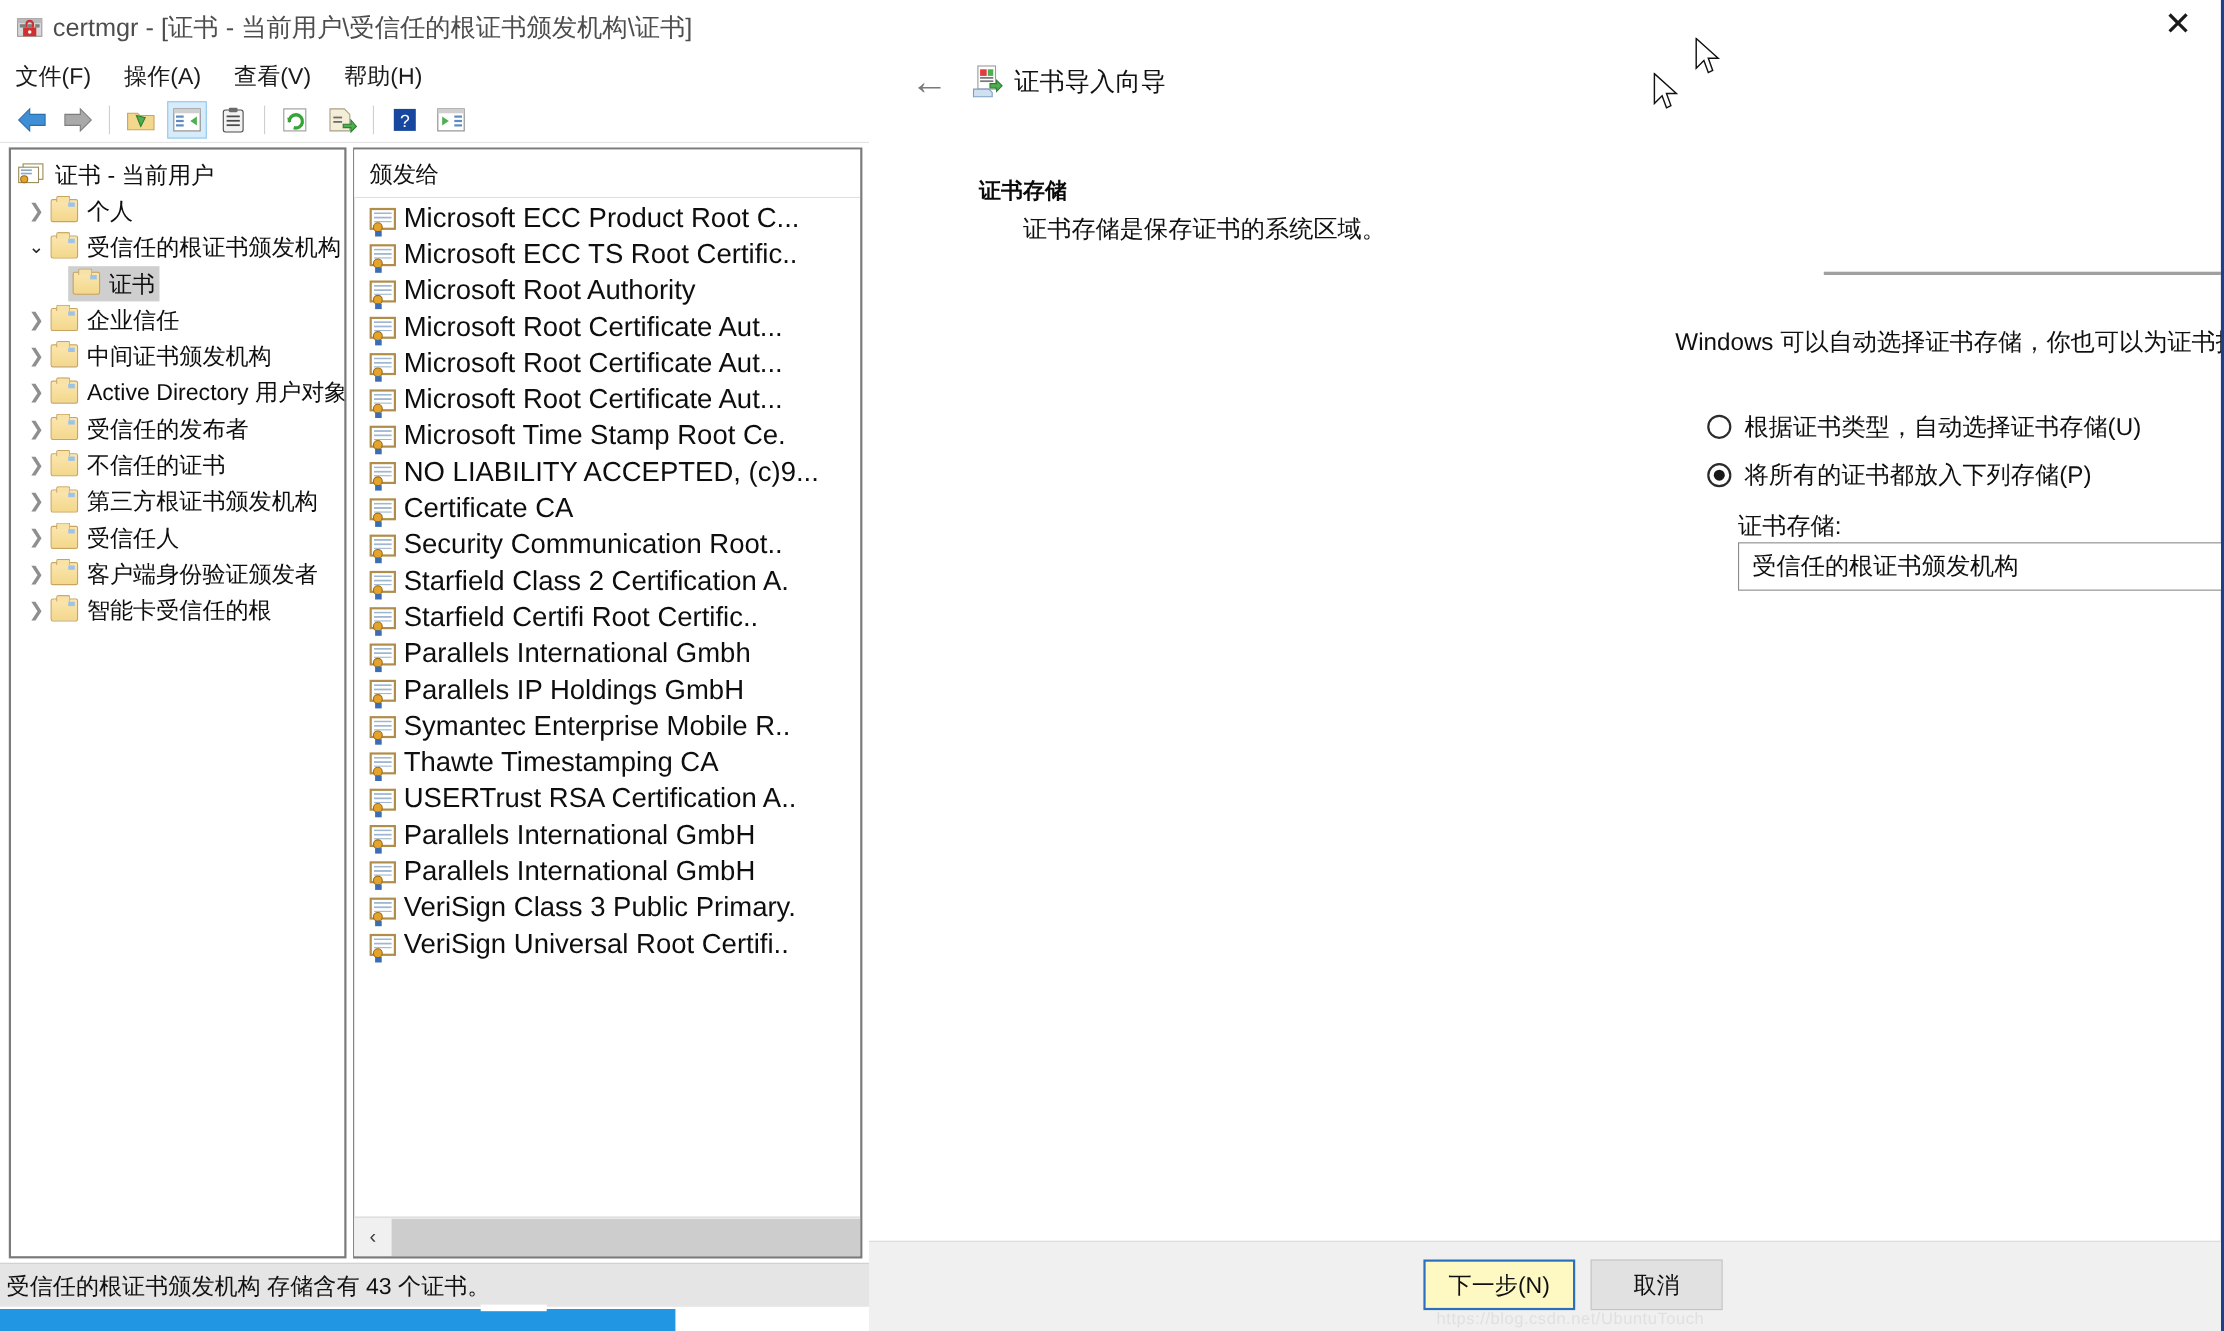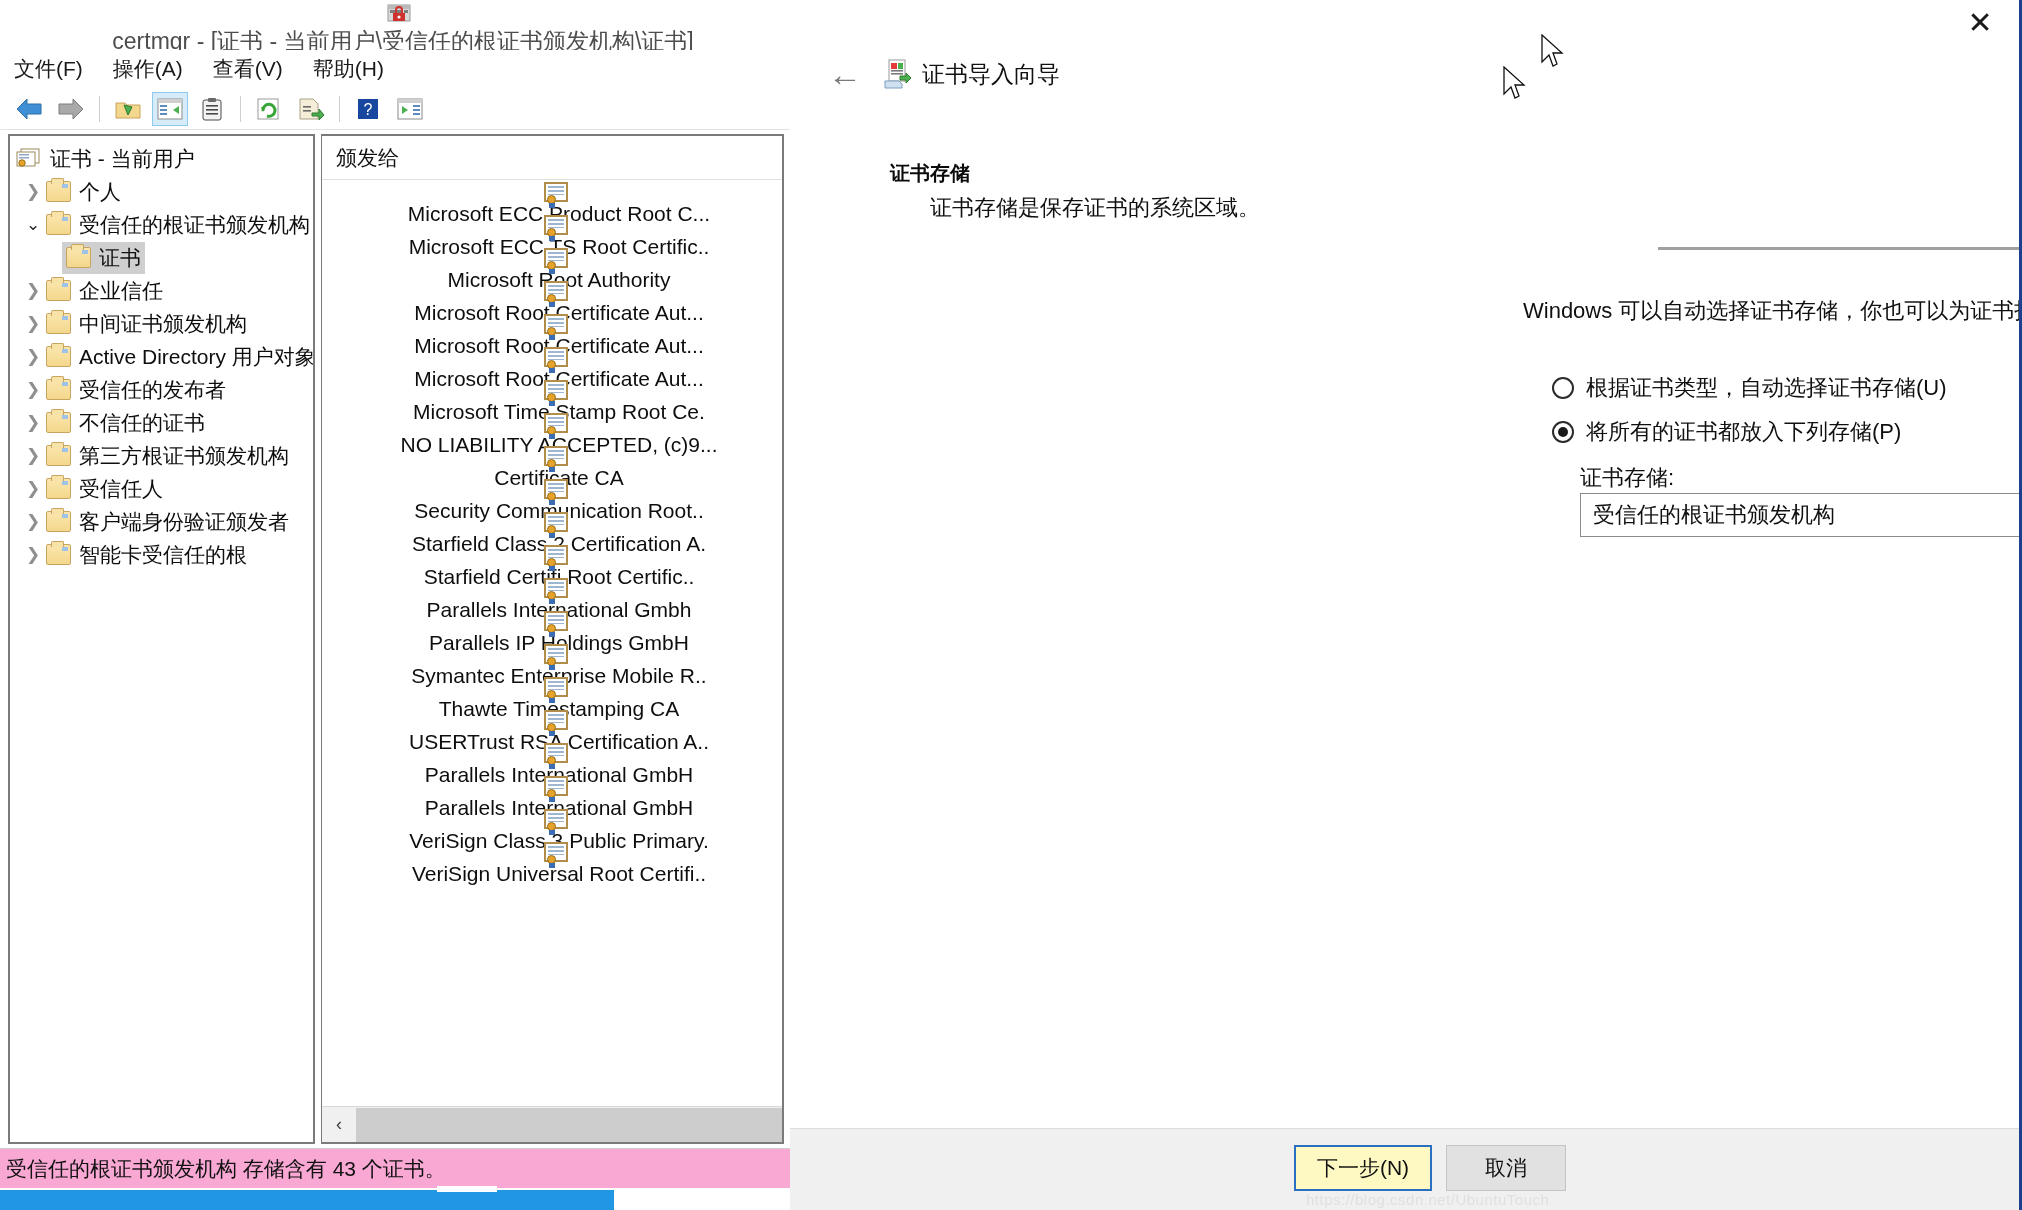--- a/index.html
+++ b/index.html
@@ -17,21 +17,20 @@
     background: #ffffff;
     overflow: hidden;
   }
 
   .titlebar {
     position: absolute; left: 0; top: 0;
     width: 792px; height: 50px;
     display: flex; align-items: center;
     padding-left: 14px;
     background: #ffffff;
-    flex-direction: column;
   }
   .titlebar-icon {
     width: 26px; height: 26px; margin-right: 8px;
     position: relative; flex: 0 0 auto;
   }
   .titlebar-text {
     font-size: 23px; color: #4d4d4d;
     white-space: nowrap;
     font-family: "Liberation Sans", sans-serif;
   }
@@ -145,21 +144,21 @@
   .list-header {
     height: 44px; display: flex; align-items: center;
     padding-left: 14px; font-size: 21px; color: #111;
     border-bottom: 1px solid #e0e0e0;
     background: #fff;
   }
   .list-rows { padding-top: 2px; }
   .list-row {
     display: flex; align-items: center;
     height: 33px; padding-left: 14px;
-    font-size: 21px; color: #0e0e0e; white-space: nowrap; flex-direction: column;
+    font-size: 25px; color: #0e0e0e; white-space: nowrap;
   }
   .ico-cert {
     width: 24px; height: 20px; position: relative; flex: 0 0 auto;
     margin-right: 7px;
     background: #ffffff;
     border: 2px solid #b08d4a;
   }
   .ico-cert .lines {
     position: absolute; left: 2px; top: 2px; right: 2px;
     height: 9px;
@@ -194,21 +193,21 @@
   .hscroll-thumb {
     flex: 1; height: 34px; background: #cdcdcd;
   }
 
   .statusbar {
     position: absolute; left: 0; top: 1148px;
     width: 792px; height: 40px;
     display: flex; align-items: center;
     padding-left: 6px;
     font-size: 21px; color: #111;
-    background: #f9a8d4;
+    background: #e5e5e5;
     border-top: 1px solid #d0d0d0;
   }
   .taskbar-strip {
     position: absolute; left: 0; top: 1190px;
     width: 614px; height: 20px;
     background: #2196e3;
   }
   .taskbar-tab {
     position: absolute; left: 437px; top: 1186px;
     width: 60px; height: 6px; background: #ffffff;

